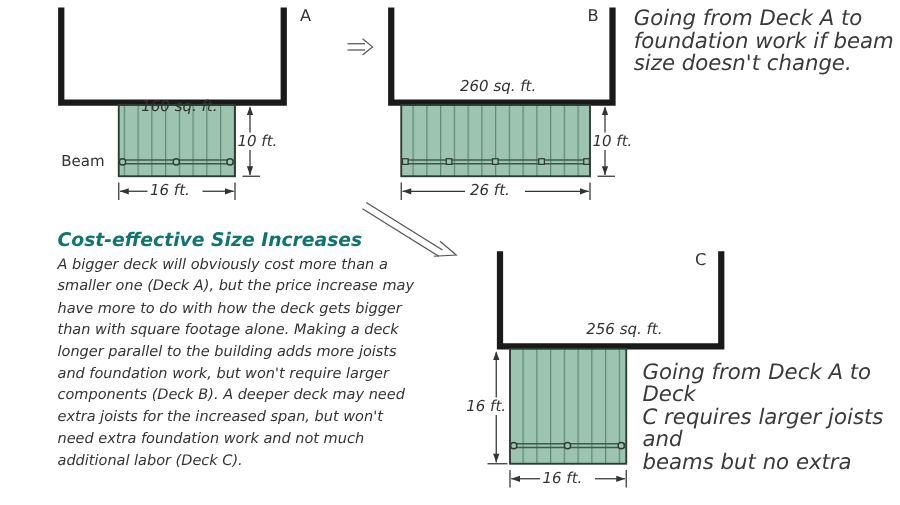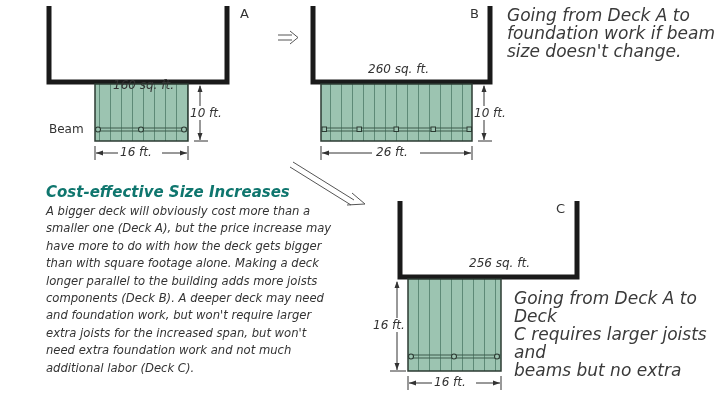--- a/index.html
+++ b/index.html
@@ -122,22 +122,22 @@
   <div>size doesn't change.</div>
 </div>
 
 <div class="abs title" style="left:46px; top:183px;">Cost-effective Size Increases</div>
 <div class="abs body-text" style="left:46px; top:203px;">
   <div>A bigger deck will obviously cost more than a</div>
   <div>smaller one (Deck A), but the price increase may</div>
   <div>have more to do with how the deck gets bigger</div>
   <div>than with square footage alone. Making a deck</div>
   <div>longer parallel to the building adds more joists</div>
+  <div>and foundation work, but won't require larger</div>
   <div>components (Deck B). A deeper deck may need</div>
-  <div>and foundation work, but won't require larger</div>
   <div>extra joists for the increased span, but won't</div>
   <div>need extra foundation work and not much</div>
   <div>additional labor (Deck C).</div>
 </div>
 
 <div class="abs letter" style="left:556px; top:201px;">C</div>
 <div class="abs lbl" style="left:437px; top:256px;margin-left:32px;">256 sq. ft.</div>
 <div class="abs lbl" style="left:373px; top:318px; background:#fff;">16 ft.</div>
 <div class="abs lbl" style="left:434px; top:375px;">16 ft.</div>
 

